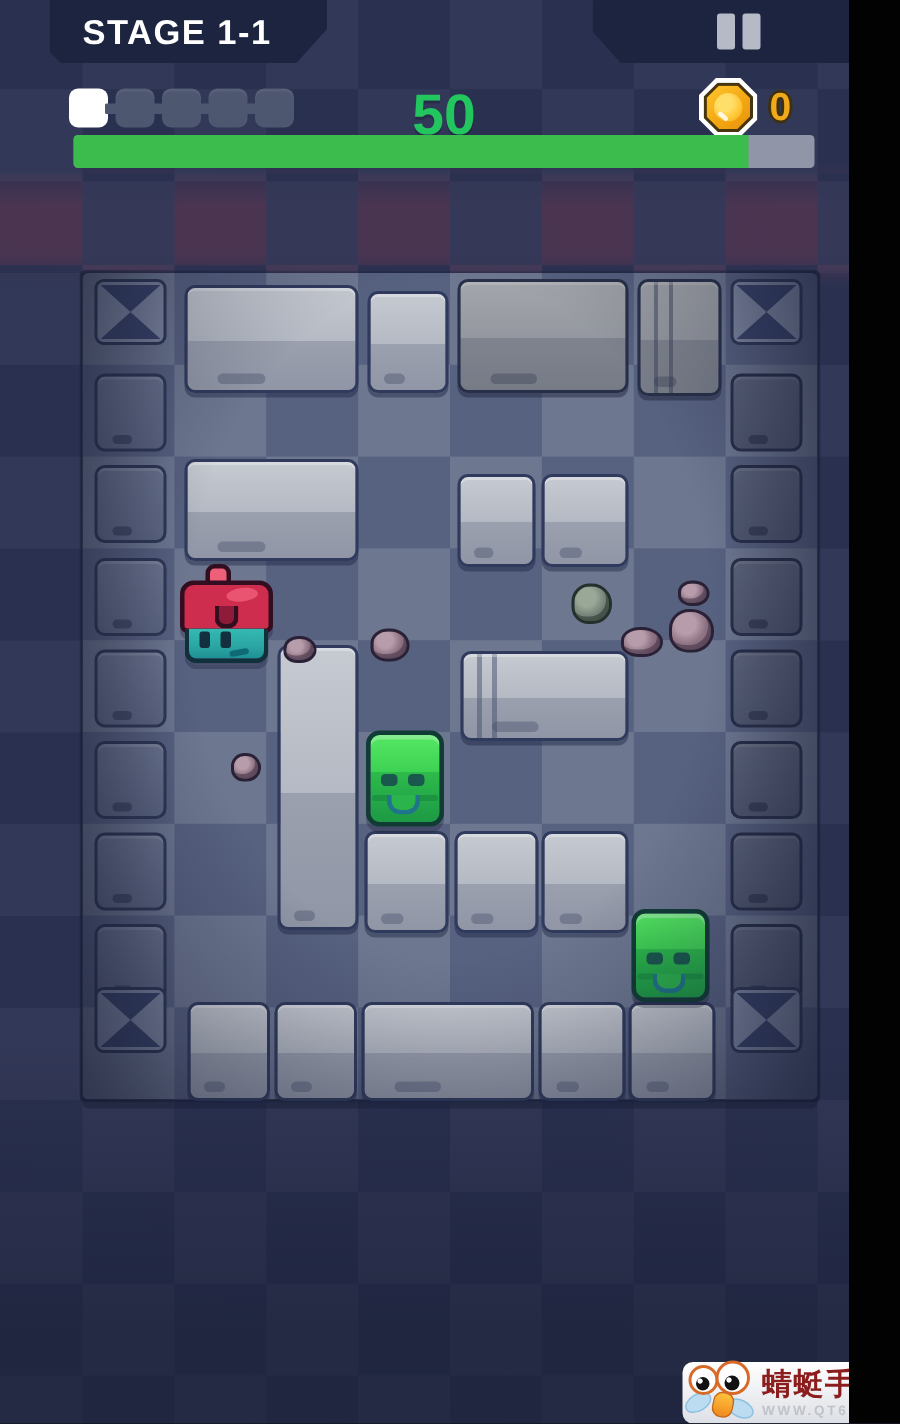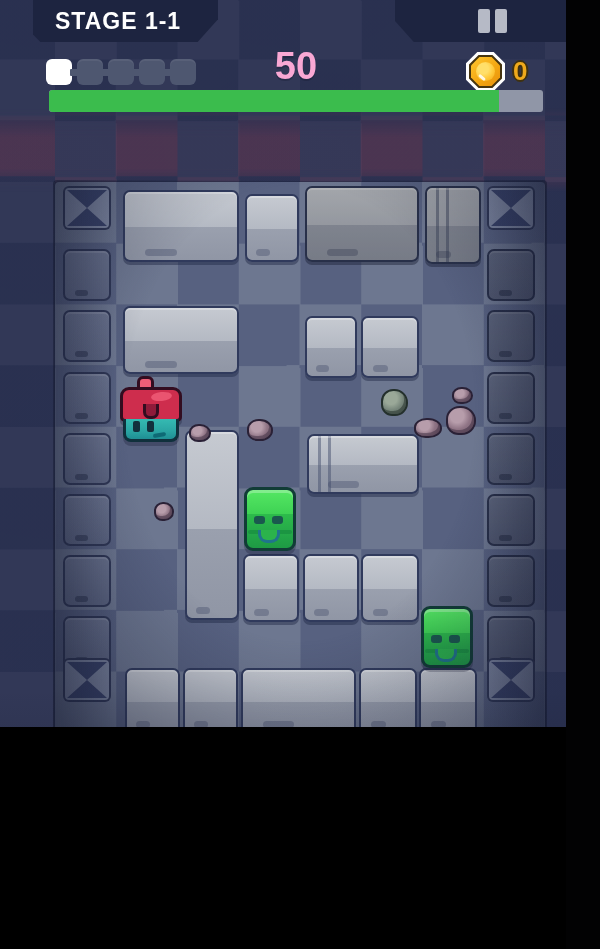--- a/index.html
+++ b/index.html
@@ -1,19 +1,19 @@
 <!DOCTYPE html>
 <html><head>
 <meta charset="utf-8">
 <style>
   * { margin:0; padding:0; }
   body { background:#111; }
   .stage { position:relative; width:600px; height:949px; background:#000; overflow:hidden;
            font-family:"Liberation Sans", sans-serif; }
-  .game-area { position:absolute; left:0; top:0; width:566px; height:727px; background:#2b3252; overflow:hidden; }
+  .game-area { position:absolute; left:0; top:0; width:566px; height:949px; background:#2b3252; overflow:hidden; }
   .black-strip { position:absolute; right:0; top:0; width:34px; height:949px; background:#020203; }
 
   
   .bg-checker { position:absolute; inset:0;
     background-image: repeating-conic-gradient(rgba(255,255,255,.03) 0% 25%, rgba(10,14,30,.04) 0% 50%);
     background-size:122.5px 122.5px; background-position:55px 182px; }
   .red-band { position:absolute; left:0; top:108px; width:100%; height:84px;
     background-image: repeating-conic-gradient(rgba(152,64,86,.30) 0% 25%, rgba(84,60,94,.12) 0% 50%);
     background-size:122.5px 122.5px; background-position:55px 130px;
     -webkit-mask-image:linear-gradient(180deg, transparent 0, #000 35%, #000 72%, transparent 100%);
@@ -29,21 +29,21 @@
   .topbar-right { left:395px; width:171px; clip-path:polygon(0 0,100% 0,100% 100%,11% 100%,0 50%); }
   .pause-btn { position:absolute; left:83px; top:9px; width:32px; height:25px; background:transparent; border:none;
     display:flex; gap:5px; cursor:pointer; }
   .pause-bar { width:12px; height:24px; background:#b6bac6; border-radius:2px; display:block; }
 
   
   .lives { position:absolute; left:46px; top:59px; height:26px; display:flex; align-items:center; }
   .life { width:26px; height:26px; border-radius:6px; background:#4e5770; flex:none; box-shadow:inset 0 2px 0 rgba(255,255,255,.06); }
   .life.filled { background:#fff; box-shadow:none; }
   .life-link { width:9px; height:7px; background:#4e5770; margin:0 -2px; flex:none; border-radius:1px; }
-  .score { position:absolute; left:49px; top:45px; width:494px; text-align:center; color:#f9a8d4;
+  .score { position:absolute; left:49px; top:56px; width:494px; text-align:center; color:#22c55e;
     font-size:38px; font-weight:800; line-height:42px; text-shadow:0 2px 0 rgba(20,26,48,.35); }
   .coin-wrap { position:absolute; left:466px; top:52px; display:flex; align-items:center; gap:8px; }
   .coin { position:relative; width:39px; height:39px;
     clip-path:polygon(29% 0,71% 0,100% 29%,100% 71%,71% 100%,29% 100%,0 71%,0 29%); background:#fff; }
   .coin .c2 { position:absolute; inset:3px; clip-path:polygon(29% 0,71% 0,100% 29%,100% 71%,71% 100%,29% 100%,0 71%,0 29%); background:#46350f; }
   .coin .c3 { position:absolute; inset:5px; clip-path:polygon(29% 0,71% 0,100% 29%,100% 71%,71% 100%,29% 100%,0 71%,0 29%);
     background:linear-gradient(140deg,#ffc62e 0%,#f2a511 60%,#e8920c 100%); }
   .coin .c4 { position:absolute; inset:10px; border-radius:50%;
     background:radial-gradient(circle at 38% 35%, #ffdf6a 0 30%, #ffc838 60%, #f0a31a 100%); }
   .coin .c4::after { content:''; position:absolute; left:2px; bottom:2px; width:8px; height:3px; background:rgba(255,255,255,.85);

